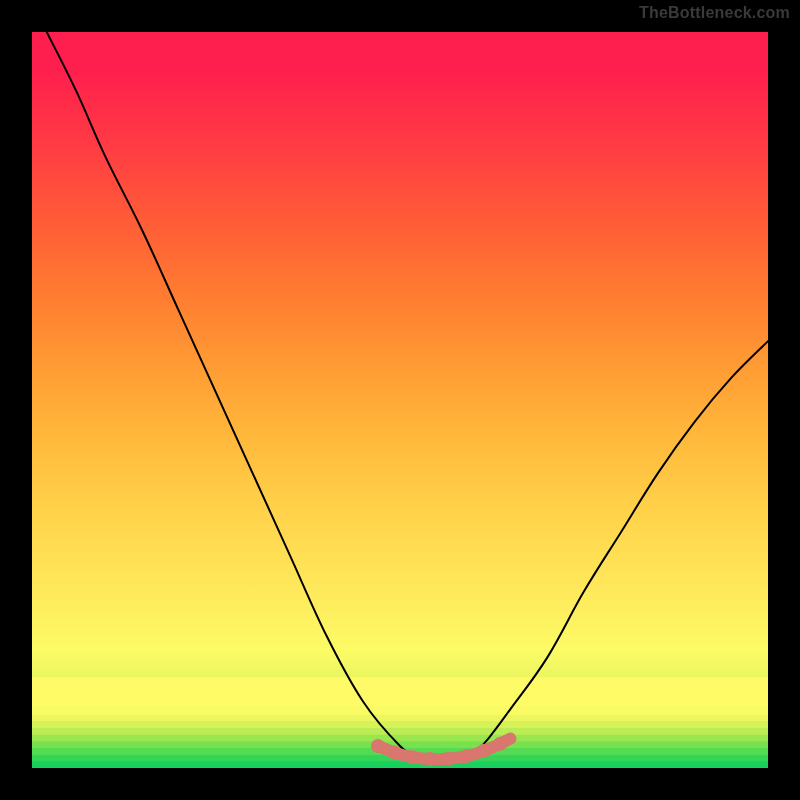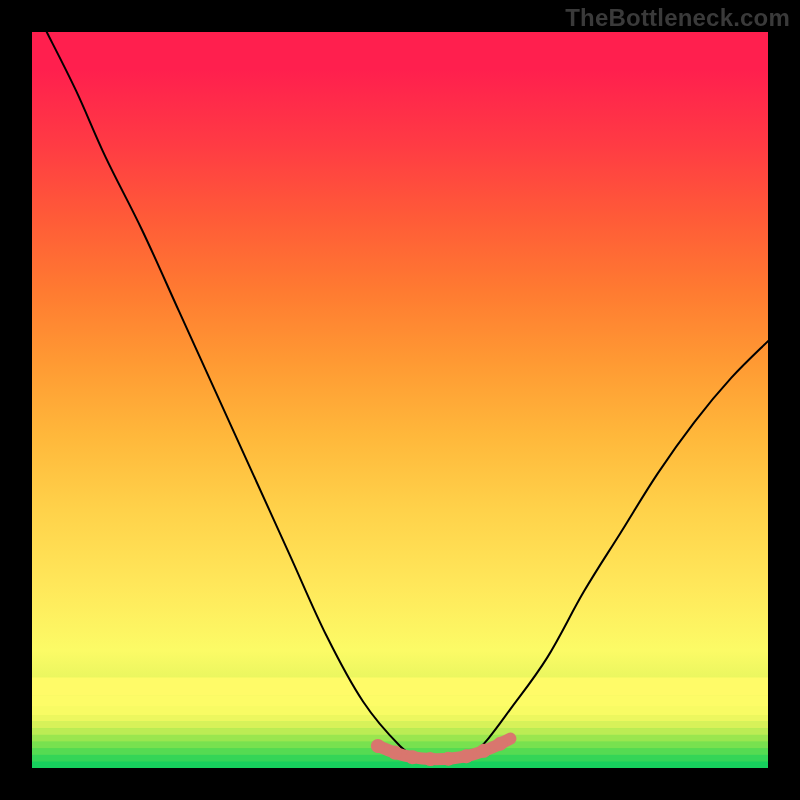--- a/index.html
+++ b/index.html
@@ -14,21 +14,21 @@
   .wrap {
     position: relative;
     width: 800px;
     height: 800px;
   }
   .watermark {
     position: absolute;
     top: 4px;
     right: 10px;
     color: #3a3a3a;
-    font-size: 24px;
+    font-size: 16px;
     font-weight: 600;
     letter-spacing: 0.2px;
     z-index: 5;
     user-select: none;
     pointer-events: none;
   }
   .plot {
     position: absolute;
     left: 32px;
     top: 32px;

